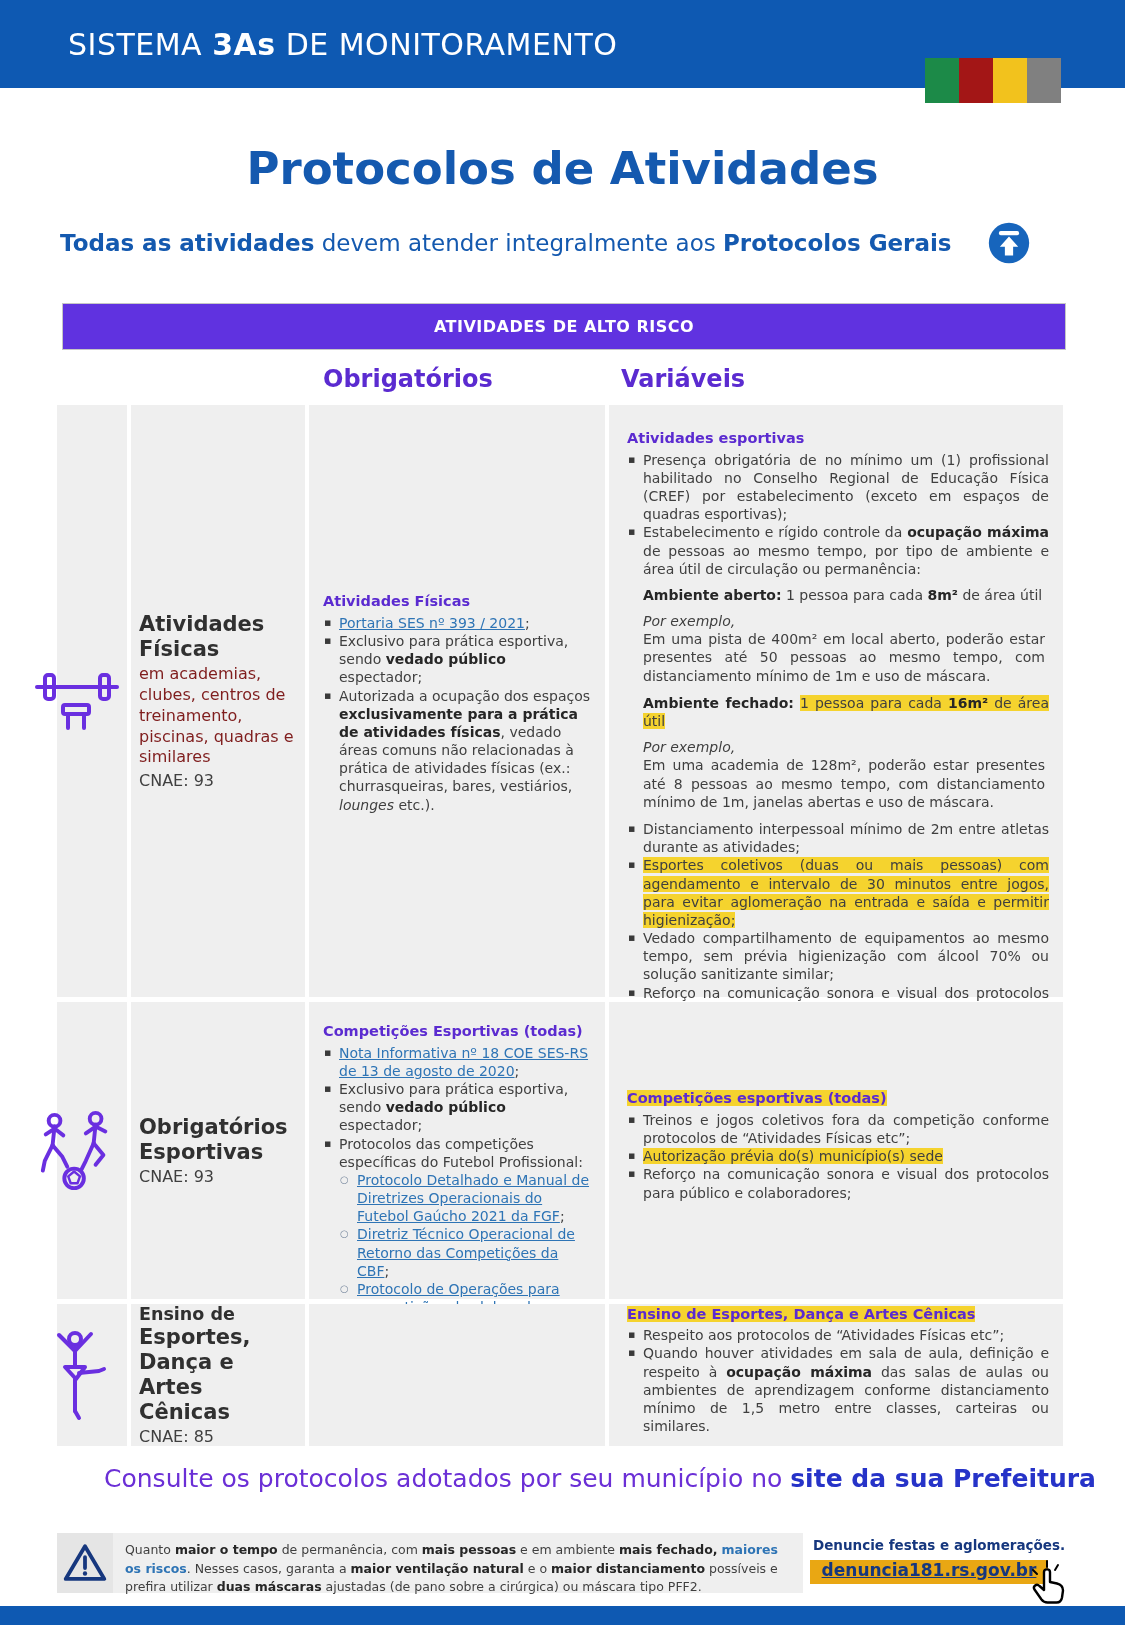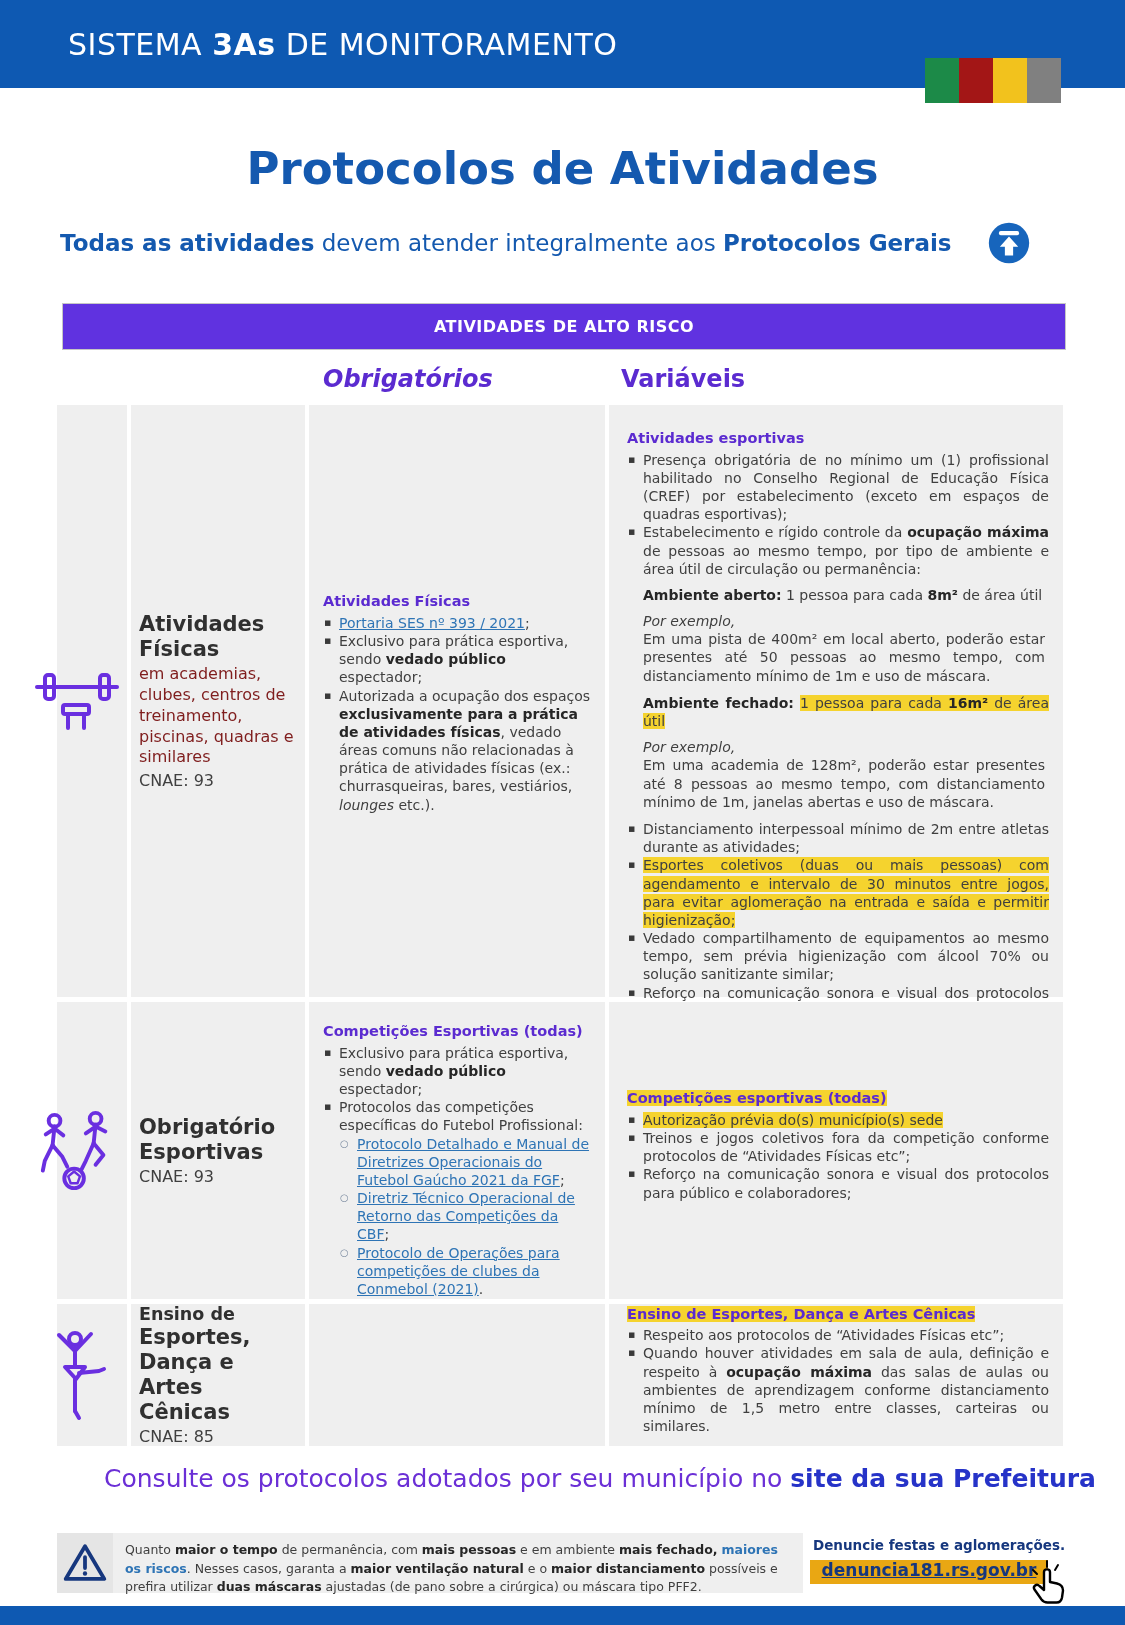--- a/index.html
+++ b/index.html
@@ -16,21 +16,21 @@
                 font-size:45px; font-weight:700; color:#1459AF; }
   .subtitle { position:absolute; left:60px; top:230px; font-size:23px; color:#1459AF; }
   .upicon { position:absolute; left:987px; top:221px; width:44px; height:44px; }
 
   
   .banner { position:absolute; left:62px; top:303px; width:1004px; height:47px; background:#6032E0;
             border:1px solid #c6c6c6; display:flex; align-items:center; justify-content:center;
             color:#fff; font-size:16px; font-weight:700; letter-spacing:.5px; }
 
   .colhead { position:absolute; top:365px; font-size:24px; font-weight:700; color:#5B2BD0; }
-  .colhead-ob { left:323px;font-style:italic; }
+  .colhead-ob { left:323px; }
   .colhead-va { left:621px; }
 
   
   .table { position:absolute; left:57px; top:405px; width:1006px; display:grid;
            grid-template-columns:70px 174px 296px 454px; grid-template-rows:592px 297px 142px;
            gap:5px 4px; background:#fff; }
   .cell { background:#EFEFEF; position:relative; font-size:14px; color:#3F3F3F; }
 
   .c-icon svg { position:absolute; top:50%; transform:translateY(-50%); }
   .ic1 { left:-24px; width:88px; height:62px; }
@@ -163,39 +163,40 @@
         <path d="M62 17 L60 36"></path>
         <path d="M52 26 L62 19 L72 24"></path>
         <path d="M60 36 L52 54 L47 64"></path>
         <path d="M60 36 L70 48 L62 58"></path>
         <circle cx="40" cy="72" r="10"></circle>
         <path d="M40 65 L46 70 L43.5 77 H36.5 L34 70 Z" stroke-width="2.5"></path>
       </svg>
     </div>
     <div class="cell">
       <div class="cat">
-        <div class="cat-title">Obrigatório Esportivas</div>
+        <div class="cat-title">Obrigatórios Esportivas</div>
         <div class="cat-cnae">CNAE: 93</div>
       </div>
     </div>
     <div class="cell ob ob-top">
       <div class="sec-head"><span>Competições Esportivas (todas)</span></div>
       <div>
+          <div class="it-li"><a href="#">Nota Informativa nº 18 COE SES-RS de 13 de agosto de 2020</a><span>;</span></div>
           <div class="it-li"><span>Exclusivo para prática esportiva, sendo </span><span class="seg-b">vedado público</span><span> espectador;</span></div>
           <div class="it-li"><span>Protocolos das competições específicas do Futebol Profissional:</span></div>
           <div class="it-lo"><a href="#">Protocolo Detalhado e Manual de Diretrizes Operacionais do Futebol Gaúcho 2021 da FGF</a><span>;</span></div>
           <div class="it-lo"><a href="#">Diretriz Técnico Operacional de Retorno das Competições da CBF</a><span>;</span></div>
           <div class="it-lo"><a href="#">Protocolo de Operações para competições de clubes da Conmebol (2021)</a><span>.</span></div>
         </div>
     </div>
     <div class="cell va va-center">
       <div class="sec-head"><span class="seg-hl">Competições esportivas (todas)</span></div>
       <div>
+          <div class="it-li"><span>Treinos e jogos coletivos fora da competição conforme protocolos de “Atividades Físicas etc”;</span></div>
           <div class="it-li"><span class="seg-hl">Autorização prévia do(s) município(s) sede</span></div>
-          <div class="it-li"><span>Treinos e jogos coletivos fora da competição conforme protocolos de “Atividades Físicas etc”;</span></div>
           <div class="it-li"><span>Reforço na comunicação sonora e visual dos protocolos para público e colaboradores;</span></div>
         </div>
     </div>
 
     <div class="cell c-icon">
       <svg class="ic3" viewBox="0 0 62 96" fill="none" stroke="#6A2FE0" stroke-width="4" stroke-linecap="round" stroke-linejoin="round">
         <circle cx="30" cy="12" r="6"></circle>
         <path d="M30 24 L14 8"></path>
         <path d="M30 24 L46 7"></path>
         <line x1="30" y1="20" x2="30" y2="40"></line>

